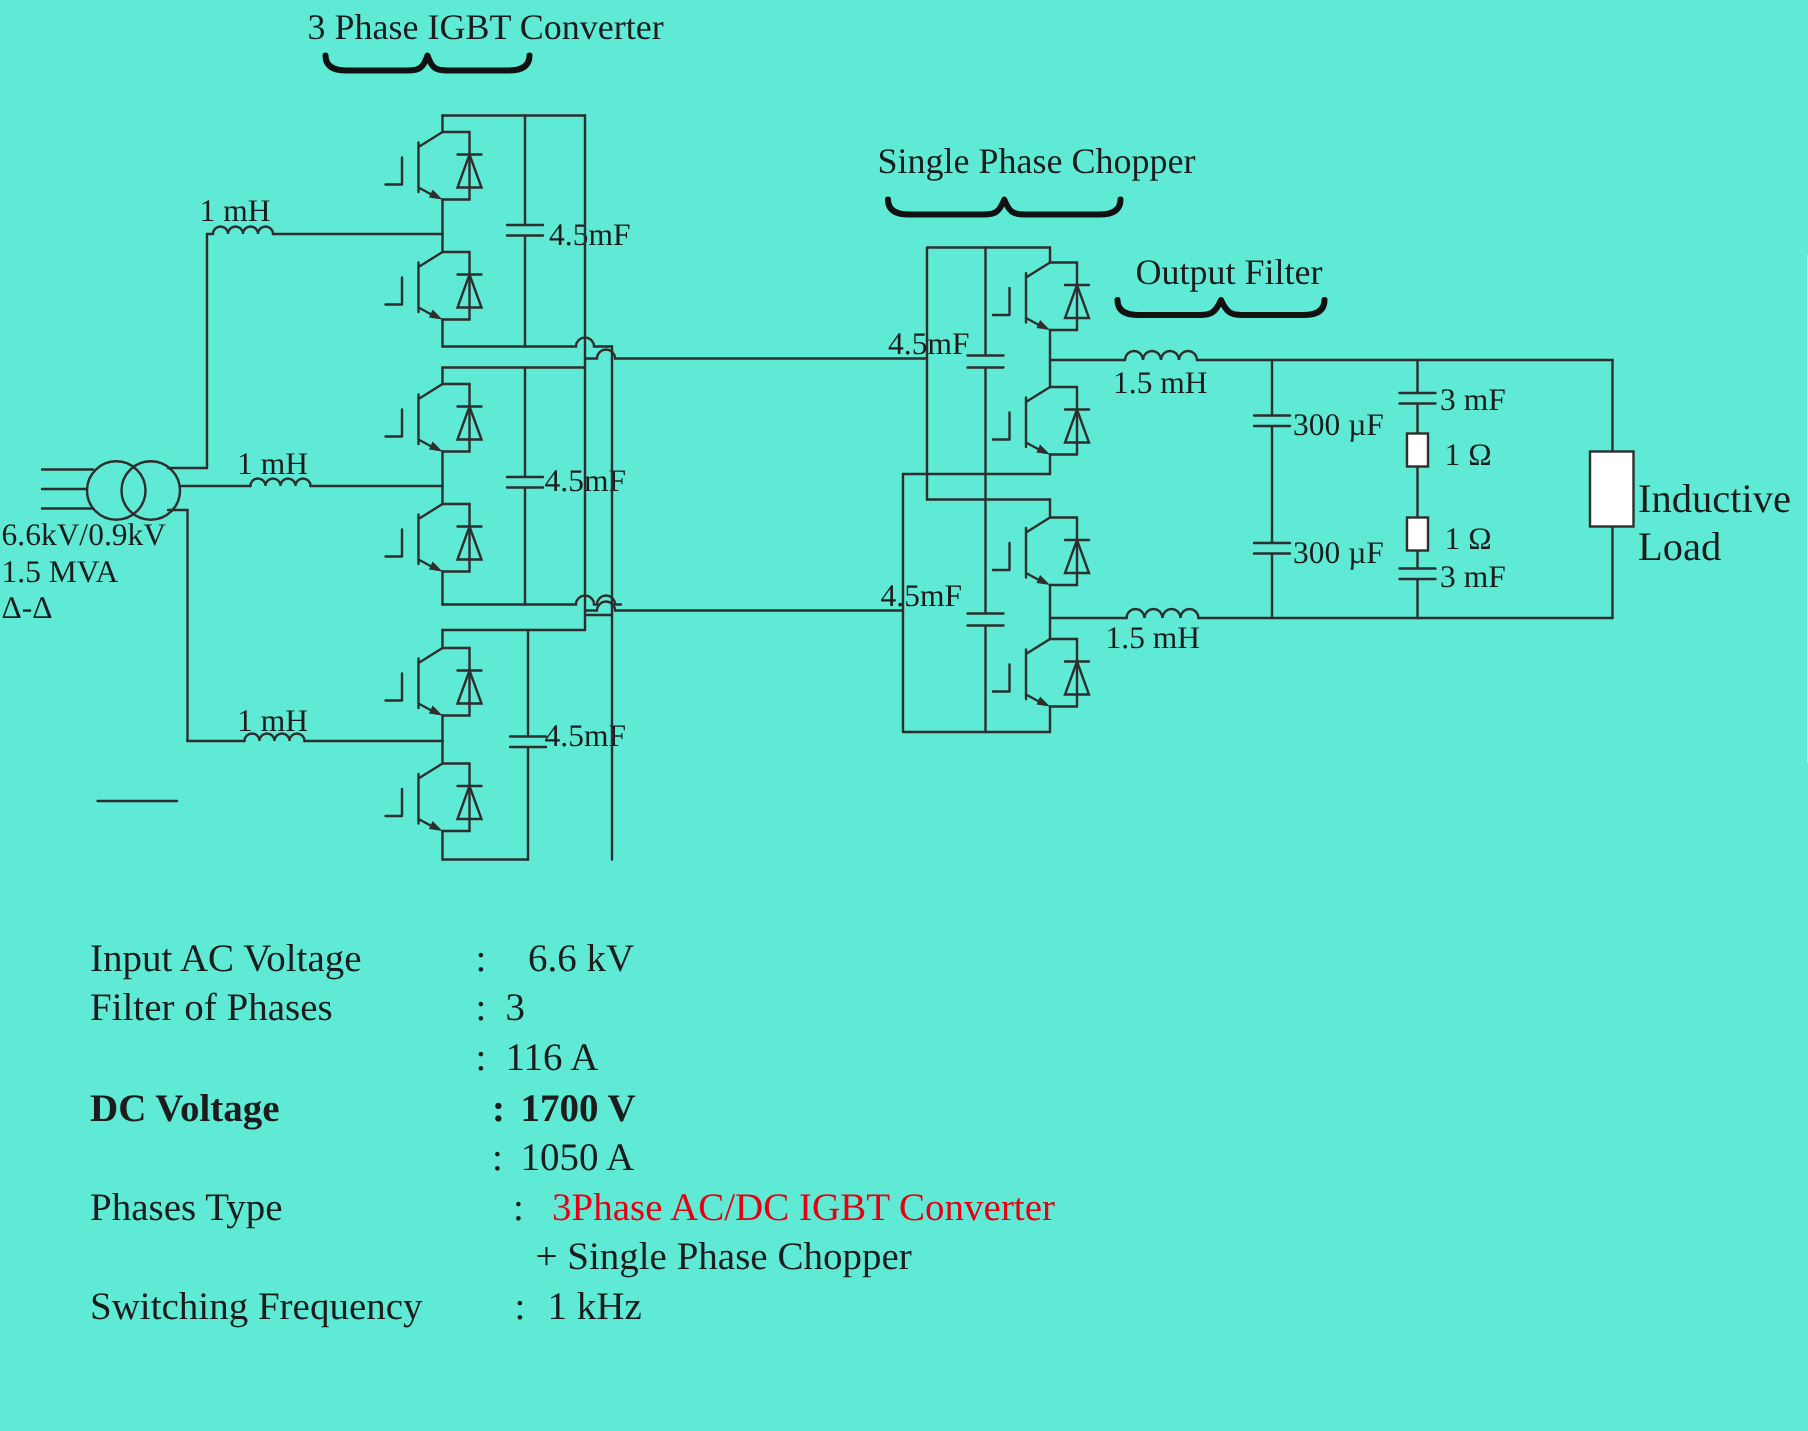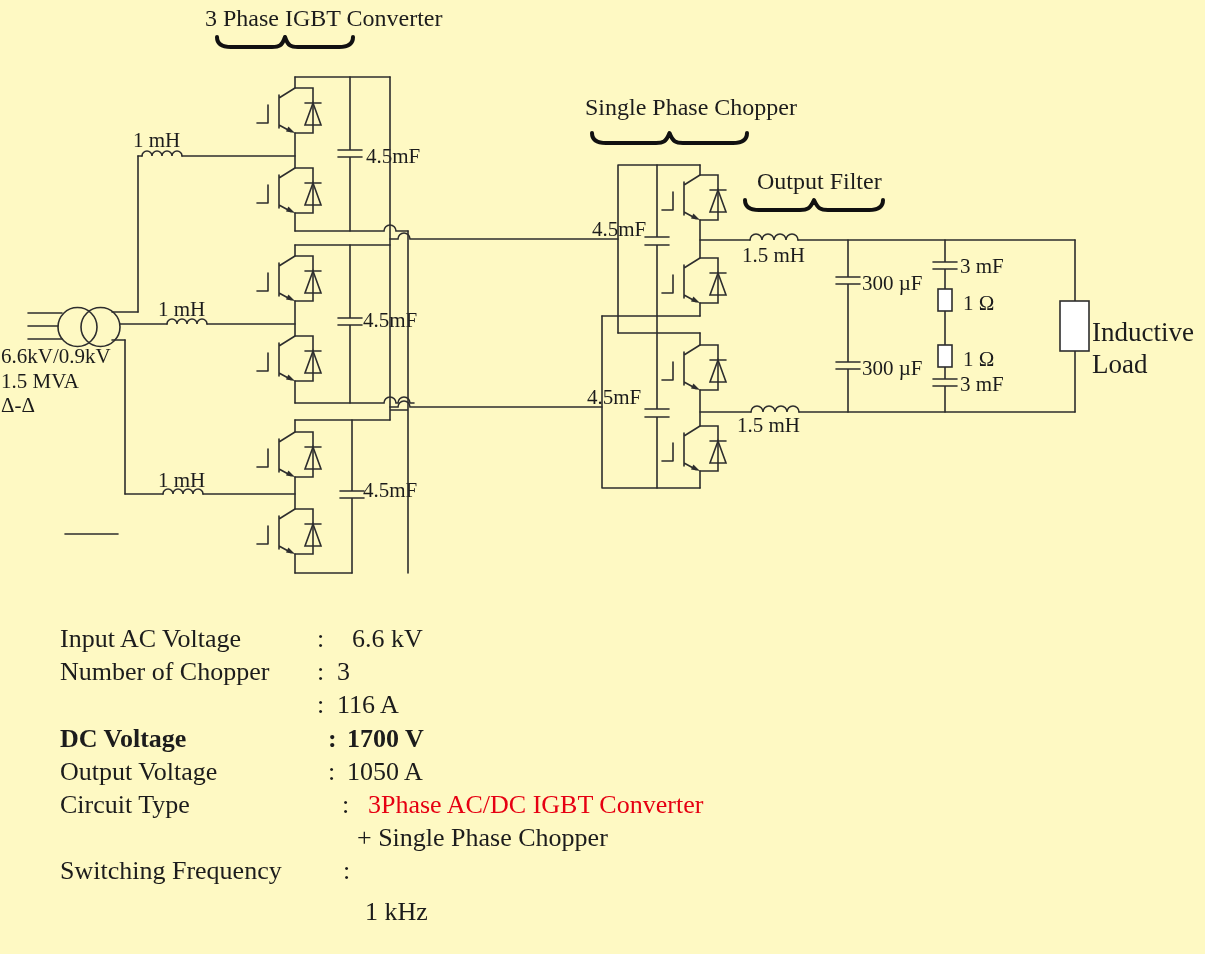--- a/index.html
+++ b/index.html
@@ -1,16 +1,16 @@
 <!DOCTYPE html>
 <html><head>
 <meta charset="utf-8">
 <style>
   html,body{margin:0;padding:0;background:#fff;}
-  .page{position:relative;width:1205px;height:954px;background:#fef9c3;overflow:hidden;
+  .page{position:relative;width:1205px;height:954px;background:#5eead4;overflow:hidden;
         font-family:"Liberation Serif","DejaVu Serif",serif;color:#1c1c1c;}
   svg.diagram{position:absolute;left:0;top:0;}
   svg text{font-family:"Liberation Serif","DejaVu Serif",serif;fill:#1c1c1c;}
   .w{stroke:#2e2e2e;stroke-width:1.6;fill:none;stroke-linecap:round;}
   .arrow{fill:#2e2e2e;stroke:none;}
   .comp{fill:#ffffff;stroke:#2e2e2e;stroke-width:1.6;}
   .brace{stroke:#111;stroke-width:4;fill:none;stroke-linecap:round;stroke-linejoin:round;}
   .t24{font-size:24px;}
   .t21{font-size:21px;}
   .t27{font-size:27px;}
@@ -170,46 +170,45 @@
   </g>
 </svg>
 
 <div class="specs">
   <div class="spec-row" style="top:624px;">
     <span class="spec-label">Input AC Voltage</span>
     <span class="spec-colon" style="left:317px;">:</span>
     <span class="spec-value" style="left:352px;">6.6 kV</span>
   </div>
   <div class="spec-row" style="top:657px;">
-    <span class="spec-label">Number of Chopper</span>
+    <span class="spec-label">Filter of Phases</span>
     <span class="spec-colon" style="left:317px;">:</span>
     <span class="spec-value" style="left:337px;">3</span>
   </div>
   <div class="spec-row" style="top:690px;">
     <span class="spec-colon" style="left:317px;">:</span>
     <span class="spec-value" style="left:337px;text-align:right;">116 A</span>
   </div>
   <div class="spec-row" style="top:724px;font-weight:bold;">
     <span class="spec-label">DC Voltage</span>
     <span class="spec-colon" style="left:328px;">:</span>
     <span class="spec-value" style="left:347px;">1700 V</span>
   </div>
   <div class="spec-row" style="top:757px;">
-    <span class="spec-label">Output Voltage</span>
     <span class="spec-colon" style="left:328px;">:</span>
     <span class="spec-value" style="left:347px;">1050 A</span>
   </div>
   <div class="spec-row" style="top:790px;">
-    <span class="spec-label">Circuit Type</span>
+    <span class="spec-label">Phases Type</span>
     <span class="spec-colon" style="left:342px;">:</span>
     <span class="spec-value red" style="left:368px;">3Phase AC/DC IGBT Converter</span>
   </div>
   <div class="spec-row" style="top:823px;text-align:center;">
     <span class="spec-value" style="left:357px;">+ Single Phase Chopper</span>
   </div>
   <div class="spec-row" style="top:856px;">
     <span class="spec-label">Switching Frequency</span>
     <span class="spec-colon" style="left:343px;">:</span>
-    <span class="spec-value" style="left:365px;margin-top:41px;">1 kHz</span>
+    <span class="spec-value" style="left:365px;">1 kHz</span>
   </div>
 </div>
 
 </div>
 
 </body></html>

